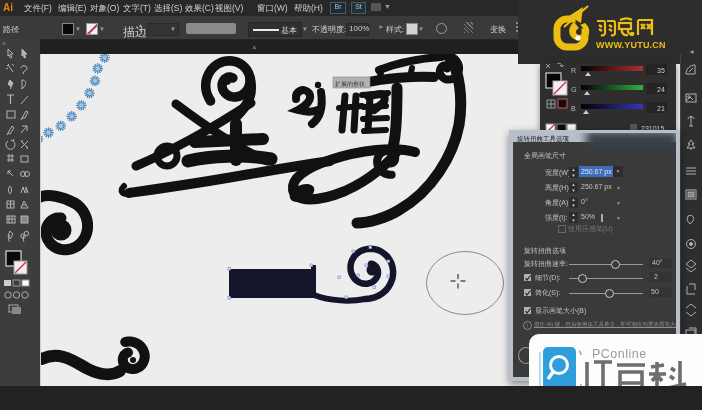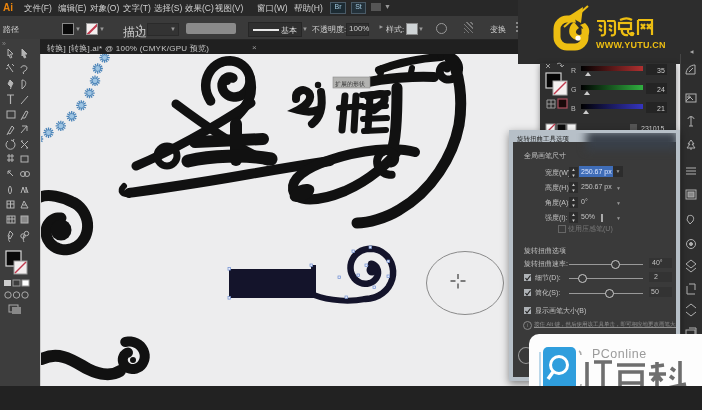--- a/index.html
+++ b/index.html
@@ -67,21 +67,20 @@
   <div class="abs" style="left:378px;top:24px;font-size:6px;color:#999;transform:rotate(-90deg);">▼</div>
   <div class="abs" style="left:386px;top:24px;font-size:8px;color:#cfcfcf;">样式:</div>
   <div class="abs" style="left:406px;top:23px;width:10px;height:10px;background:#cfd4d6;border:1px solid #888;"></div>
   <div class="abs" style="left:418px;top:26px;color:#999;font-size:6px;">▼</div>
   <div class="abs" style="left:436px;top:23px;width:9px;height:9px;border:1px solid #999;border-radius:50%;"></div>
   <div class="abs" style="left:464px;top:22px;width:9px;height:11px;background:repeating-linear-gradient(45deg,#777 0 1px,#3a3a3a 1px 3px);"></div>
   <div class="abs" style="left:490px;top:24px;font-size:8px;color:#cfcfcf;">变换</div>
   <div class="abs" style="left:516px;top:22px;width:2px;height:2px;background:#888;box-shadow:0 4px 0 #888,0 8px 0 #888;"></div>
 
   <div class="abs tabbar"></div>
-  <div class="abs" style="left:47px;top:43px;font-size:8px;color:#c8c8c8;white-space:nowrap;letter-spacing:0.25px;">转换] [转换].ai* @ 100% (CMYK/GPU 预览)</div>
   <div class="abs" style="left:252px;top:43px;font-size:8px;color:#999;">×</div>
 
   <div class="abs toolbar"></div>
   <div class="abs" style="left:2px;top:40px;font-size:7px;color:#888;">»</div>
   <div class="abs" style="left:40px;top:54px;width:1px;height:336px;background:#cfcfcf;"></div>
   <svg class="abs" style="left:0;top:39px;" width="40" height="290" viewBox="0 0 40 290">
     <g stroke="#b4b4b4" fill="none" stroke-width="1">
       <path d="M8,10 L13,15 L10.5,15.2 L11.8,18.5 L10.3,19 L9,15.8 L8,17 Z"></path>
       <path fill="#b4b4b4" d="M22,10 L27,15 L24.5,15.2 L25.8,18.5 L24.3,19 L23,15.8 L22,17 Z"></path>
       <path d="M8,26 L13,33 M7,27 L9,25 M12,25 L14,27 M6,30 L8,29"></path>

